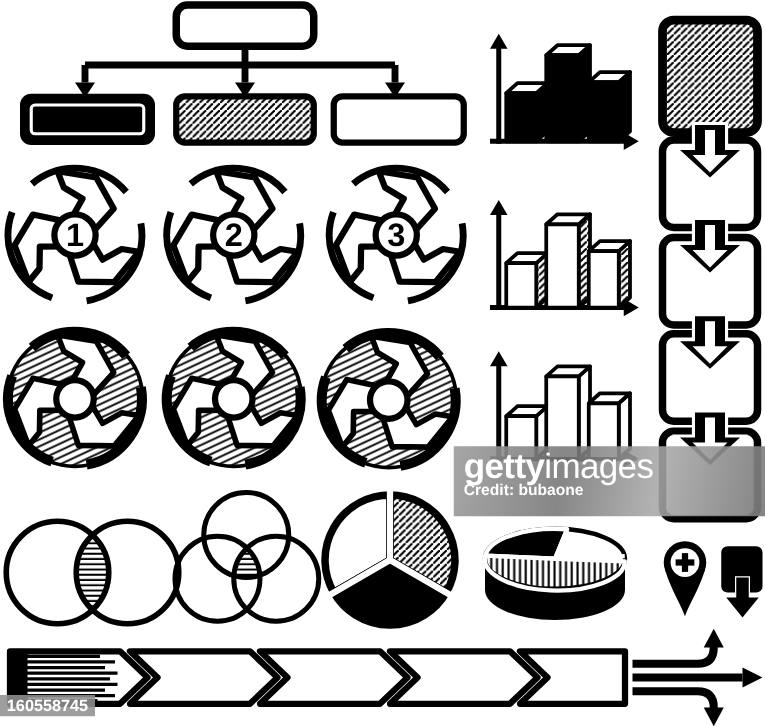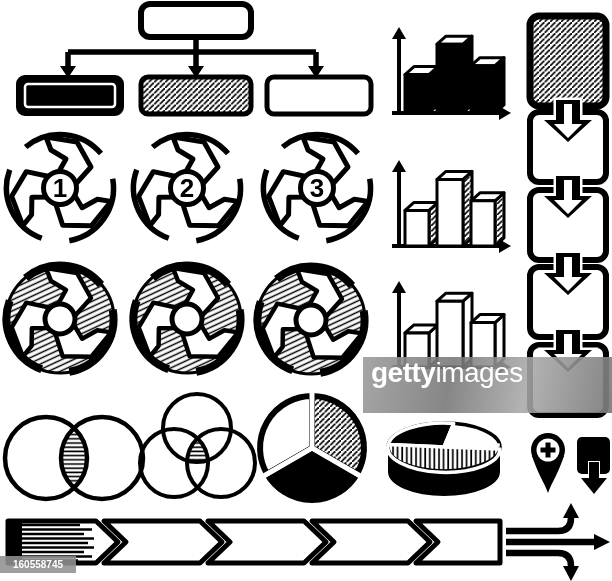--- a/index.html
+++ b/index.html
@@ -9,21 +9,21 @@
   .stepnum{font-family:"Liberation Sans",sans-serif;font-weight:bold;font-size:26px;
            text-anchor:middle;fill:#000;}
   .wm{position:absolute;left:363px;top:357px;width:249px;height:56px;box-sizing:border-box;
       padding:3px 0 0 8px;color:#fff;
       background:linear-gradient(100deg,rgba(158,158,158,.92),rgba(118,118,118,.88) 35%,
                  rgba(168,168,168,.88) 65%,rgba(122,122,122,.92));}
   .wm .brand{font-size:28px;line-height:25px;letter-spacing:-0.5px;font-weight:400;}
   .wm .brand b{font-weight:700;}
   .wm .credit{font-size:12.5px;font-weight:700;line-height:15px;}
   .idwm{position:absolute;left:0;top:556px;width:76px;height:17px;line-height:17px;
-        background:rgba(145,145,145,.88);color:#fff;font-size:10px;font-weight:700;
+        background:rgba(145,145,145,.88);color:#fff;font-size:13px;font-weight:700;
         text-align:center;}
 </style>
 </head>
 <body>
 
 <div class="canvas">
 
 <svg class="art" width="612" height="581" viewBox="0 0 612 581">
   <defs>
     <pattern id="diag" width="5.5" height="5.5" patternUnits="userSpaceOnUse">
@@ -242,16 +242,17 @@
       <path d="M506,553 H558 Q571,553 571,566 V568"></path>
       <polygon points="594,534 594,550 610,542" fill="#000" stroke="none"></polygon>
       <polygon points="563,518 579,518 571,503" fill="#000" stroke="none"></polygon>
       <polygon points="563,566 579,566 571,581" fill="#000" stroke="none"></polygon>
     </g>
   </g>
 </svg>
 
 <div class="wm">
   <div class="brand"><b>getty</b><span>images</span></div>
+  <div class="credit">Credit: bubaone</div>
 </div>
 <div class="idwm">160558745</div>
 
 </div>
 
 </body></html>

